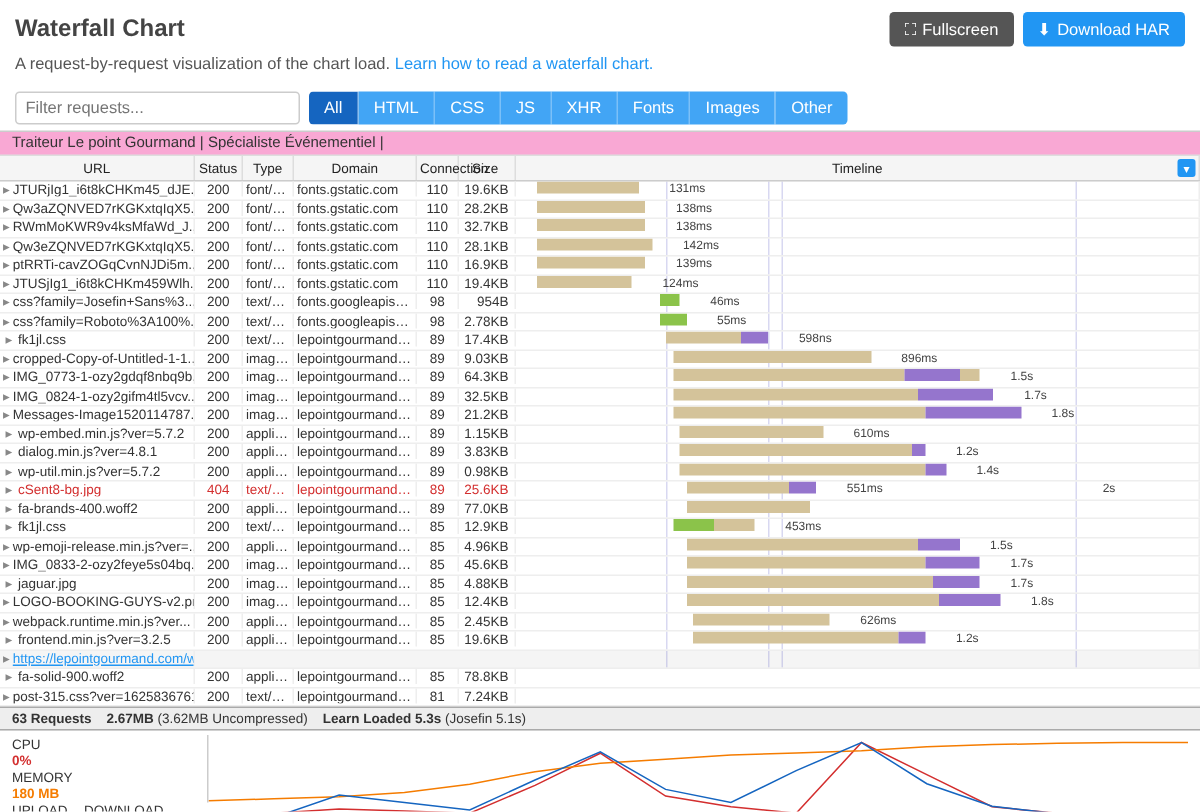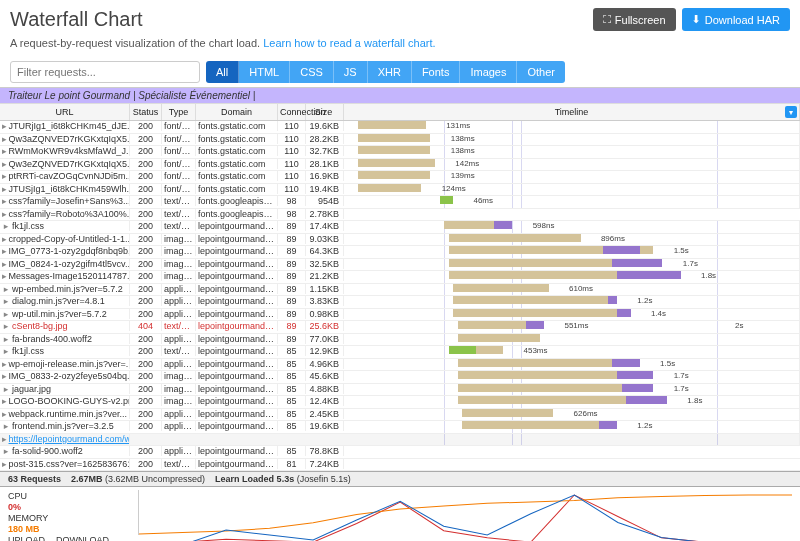--- a/index.html
+++ b/index.html
@@ -1,34 +1,34 @@
 <!DOCTYPE html>
 <html><head>
 <meta charset="utf-8">
 <style>
 * { margin:0; padding:0; box-sizing:border-box; }
 body { font-family: -apple-system, BlinkMacSystemFont, "Segoe UI", Helvetica, Arial, sans-serif; font-size:11px; color:#333; background:#fff; }
 .container { width:800px; height:541px; position:relative; overflow:hidden; }
 .header { display:flex; justify-content:space-between; align-items:center; padding:8px 10px 4px; }
-.title { font-size:20px; font-weight:400; color:#444;text-align:right; }
+.title { font-size:16px; font-weight:700; color:#444;text-align:right; }
 .hdr-btns { display:flex; gap:6px; }
 .btn { padding:5px 10px; border-radius:3px; font-size:11px; cursor:pointer; border:none; display:flex; align-items:center; gap:4px; }
 .btn-gray { background:#555; color:#fff; }
 .btn-blue { background:#2196F3; color:#fff; }
 .subtitle { padding:2px 10px 8px; font-size:11px; color:#555; }
 .subtitle a { color:#2196F3; text-decoration:none; }
 .toolbar { display:flex; align-items:center; padding:4px 10px; gap:6px; }
 .filter-input { flex:0 0 190px; padding:4px 6px; border:1px solid #ccc; border-radius:3px; font-size:11px; color:#888; }
 .tabs { display:flex; }
 .tab { padding:5px 10px; font-size:11px; background:#42A5F5; color:#fff; border-right:1px solid rgba(255,255,255,0.3); cursor:pointer; }
 .tab.active { background:#1565C0; }
 .tab:first-child { border-radius:3px 0 0 3px; }
 .tab:last-child { border-radius:0 3px 3px 0; border-right:none; }
 .table-wrap { border-top:1px solid #ccc; }
-.page-caption { padding:2px 8px; font-size:10px; color:#333; border-bottom:1px solid #ddd; background:#c4b5fd;font-style:italic; }
+.page-caption { padding:2px 8px; font-size:10px; color:#333; border-bottom:1px solid #ddd; background:#f9a8d4; }
 .thead, .trow { display:flex; align-items:flex-start; font-size:9px; }
 .thead { background:#f5f5f5; border-bottom:1px solid #ccc; color:#222; font-weight:500; }
 .thead .cell { text-align:center; padding:3px 2px; border-right:1px solid #ddd; }
 .trow { border-bottom:1px solid #eee; height:12.5px; }
 .trow .cell { padding:0 2px; overflow:hidden; white-space:nowrap; text-overflow:ellipsis; border-right:1px solid #eee; }
 .c-url { width:130px; display:flex; align-items:center; gap:2px; }
 .c-status { width:32px; text-align:center; }
 .c-type { width:34px; }
 .c-domain { width:82px; }
 .c-conn { width:28px; text-align:center; }
@@ -239,20 +239,28 @@
         <div class="trow">
           <div class="cell c-url">
             <span class="exp">▸</span>
             <span class="fname">css?family=Roboto%3A100%...</span>
           </div>
           <div class="cell c-status">200</div>
           <div class="cell c-type">text/css</div>
           <div class="cell c-domain">fonts.googleapis.com</div>
           <div class="cell c-conn">98</div>
           <div class="cell c-size">2.78KB</div>
+          <div class="cell c-timeline-body">
+            <div class="timeline-grid" style="left:22%"></div>
+            <div class="timeline-grid" style="left:37%"></div>
+            <div class="timeline-grid" style="left:39%"></div>
+            <div class="timeline-grid" style="left:82%"></div>
+            <div class="bar b-green" style="position:absolute;left:21%;width:4%"></div>
+            <span class="bar-label" style="position:absolute;left:25.5%">55ms</span>
+          </div>
         </div>
         <div class="trow">
           <div class="cell c-url">
             <span class="exp">▸</span>
             <span class="fname">fk1jl.css</span>
           </div>
           <div class="cell c-status">200</div>
           <div class="cell c-type">text/css</div>
           <div class="cell c-domain">lepointgourmand.com</div>
           <div class="cell c-conn">89</div>

